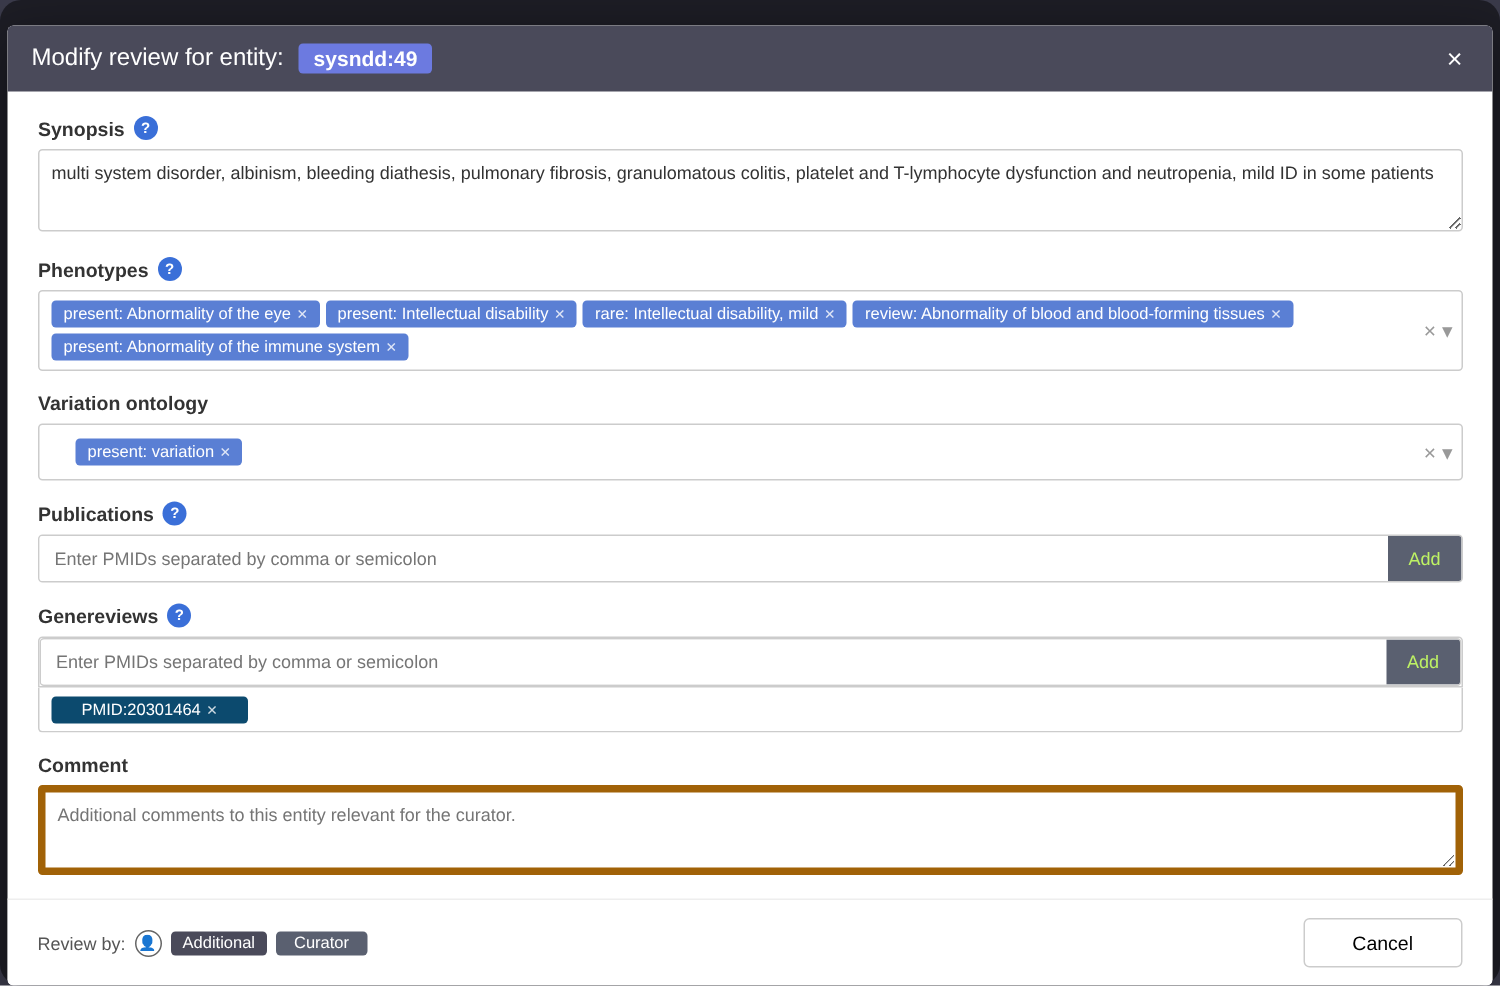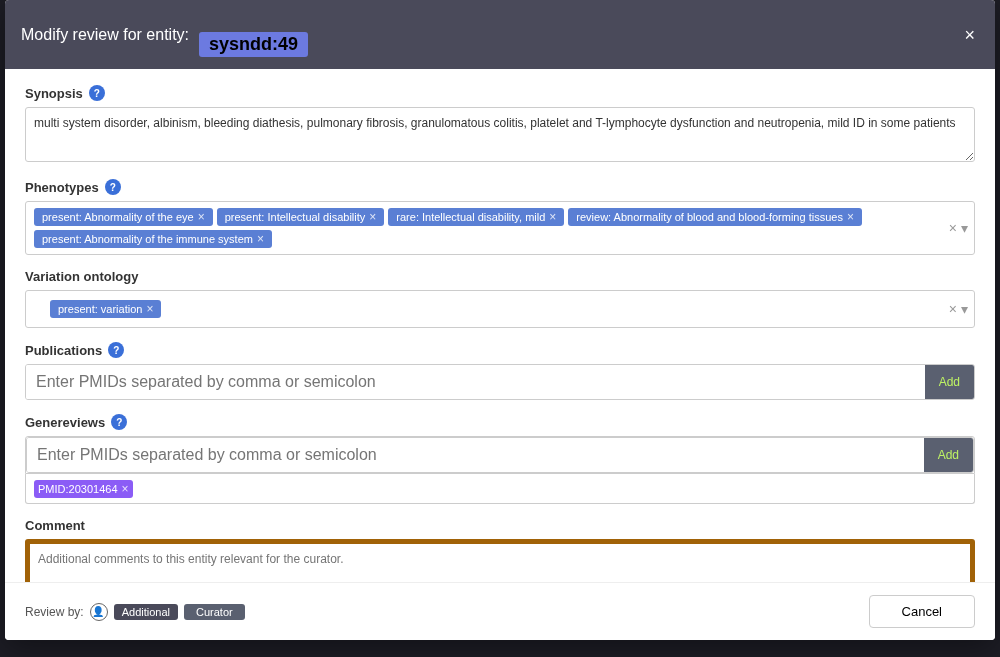--- a/index.html
+++ b/index.html
@@ -11,23 +11,24 @@
       align-items: center;
       justify-content: center;
       min-height: 100vh;
       color: #333;
     }
     .modal-overlay {
       width: 1000px;
       height: 657px;
       background: rgba(0,0,0,0.5);
       display: flex;
-      align-items: flex-start;
+      align-items: flex-end;
       justify-content: center;
       position: relative;
+      border-radius: 14px;
     }
     .modal {
       background: #fff;
       width: 990px;
       max-height: 640px;
       border-radius: 4px;
       overflow: hidden;
       display: flex;
       flex-direction: column;
       box-shadow: 0 8px 32px rgba(0,0,0,0.4);
@@ -42,26 +43,25 @@
     }
     .modal-header-title {
       font-size: 16px;
       font-weight: 500;
       display: flex;
       align-items: center;
       gap: 10px;
     }
     .entity-badge {
       background: #6c7ae0;
-      color: #000000;
+      color: #ffffff;
       padding: 2px 10px;
       border-radius: 3px;
-      font-size: 18px;
+      font-size: 14px;
       font-weight: 600;
-      margin-top: 20px;
     }
     .close-btn {
       background: none;
       border: none;
       color: #fff;
       font-size: 18px;
       cursor: pointer;
       padding: 0 4px;
       line-height: 1;
     }
@@ -141,21 +141,21 @@
       display: flex;
       gap: 0;
       border: 1px solid #ccc;
       border-radius: 3px;
       overflow: hidden;
     }
     .input-with-btn input {
       flex: 1;
       border: none;
       padding: 8px 10px;
-      font-size: 16px;
+      font-size: 12px;
       outline: none;
       font-family: inherit;
     }
     .add-btn {
       background: #5a6070;
       color: #bef264;
       border: none;
       padding: 8px 14px;
       cursor: pointer;
       font-size: 12px;
@@ -169,23 +169,23 @@
       flex-wrap: wrap;
       align-items: center;
       gap: 4px;
       position: relative;
       min-height: 38px;
     }
     .pmid-tag {
       display: inline-flex;
       align-items: center;
       gap: 4px;
-      background: #8b5cf6;
-      color: #fff;
-      padding: 2px 4px;
+      background: #0c4a6e;
+      color: #fff;
+      padding: 2px 20px;
       border-radius: 3px;
       font-size: 11px;
     }
     .genereviews-section .input-area {
       border: 1px solid #ccc;
       border-radius: 3px 3px 0 0;
       overflow: hidden;
     }
     .genereviews-tags {
       border: 1px solid #ccc;

